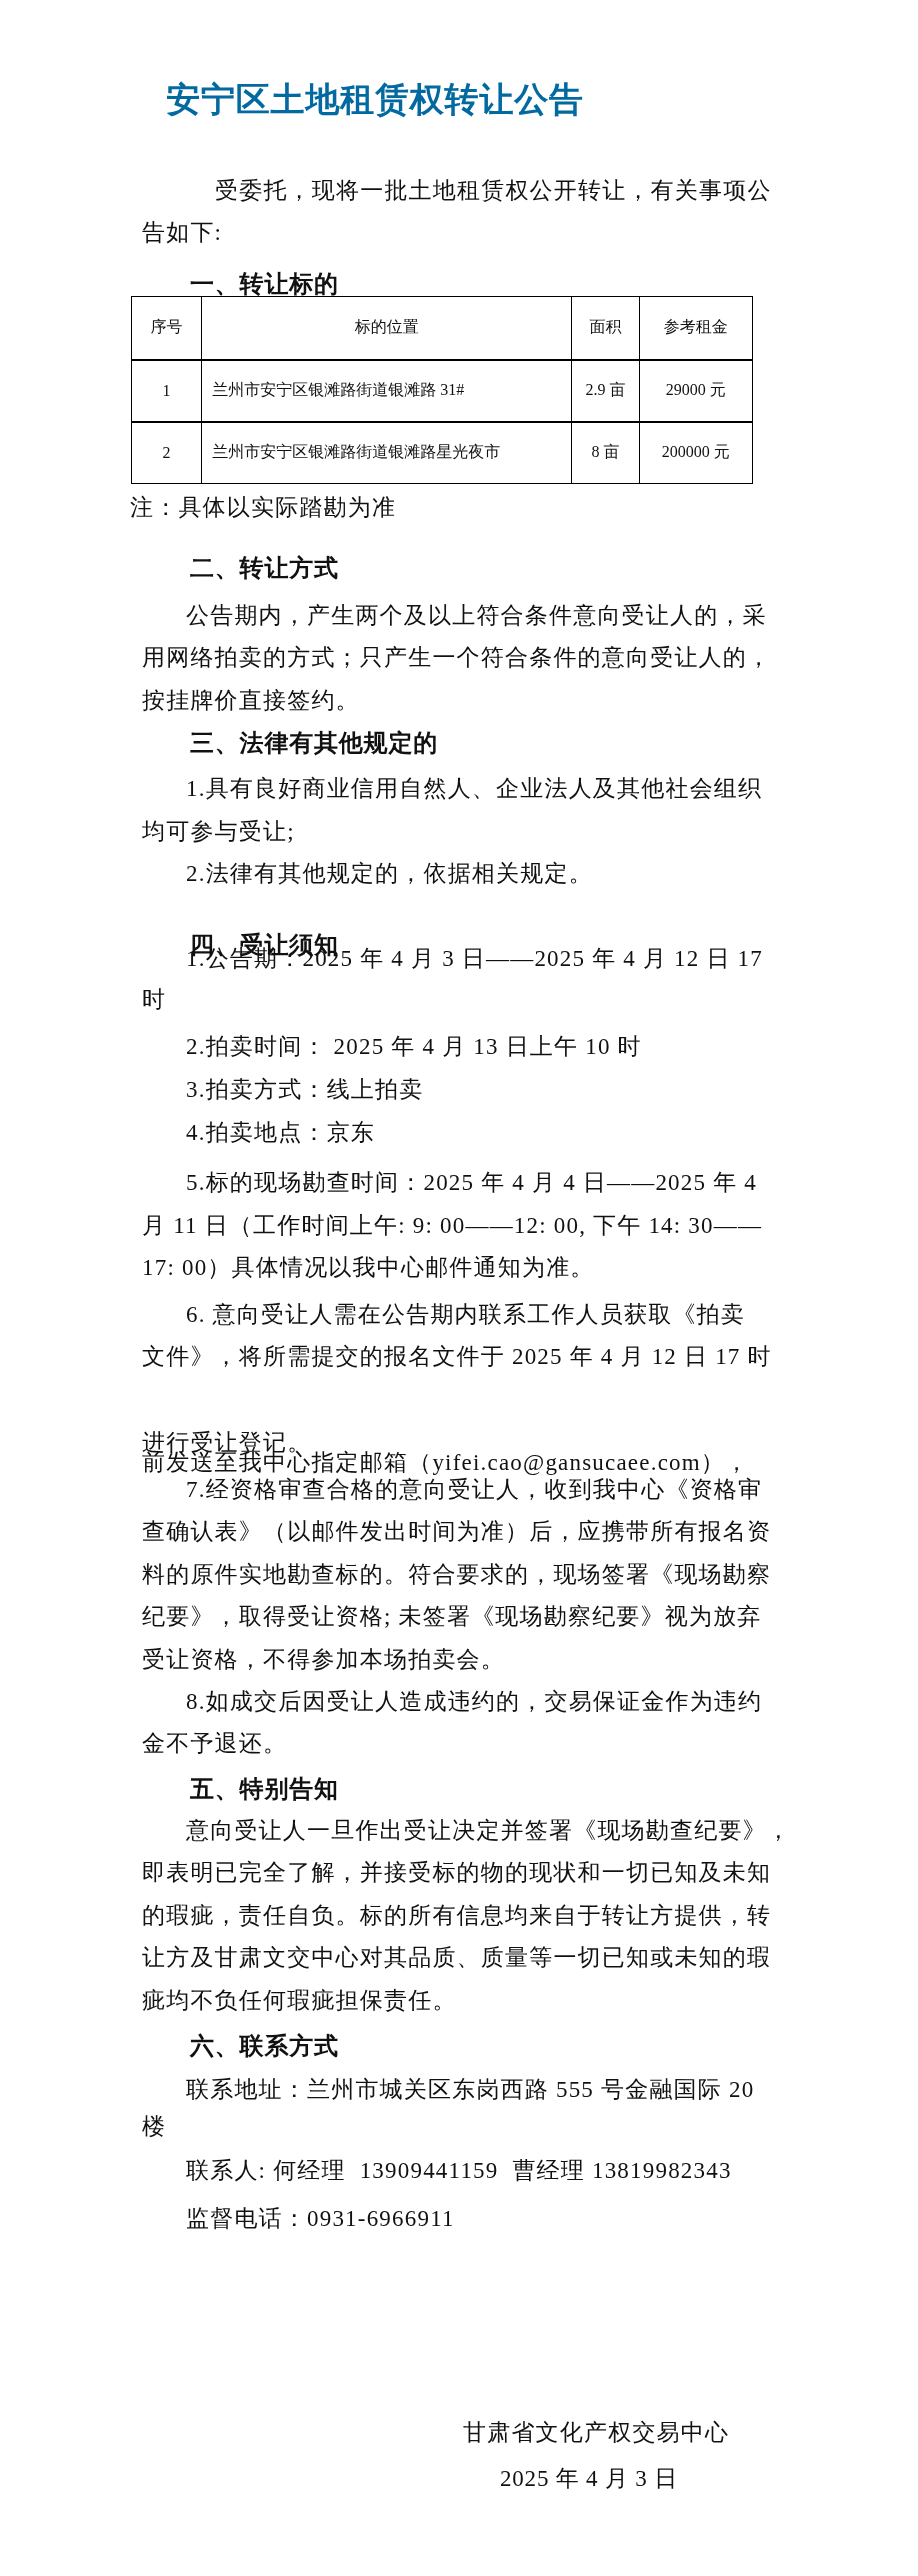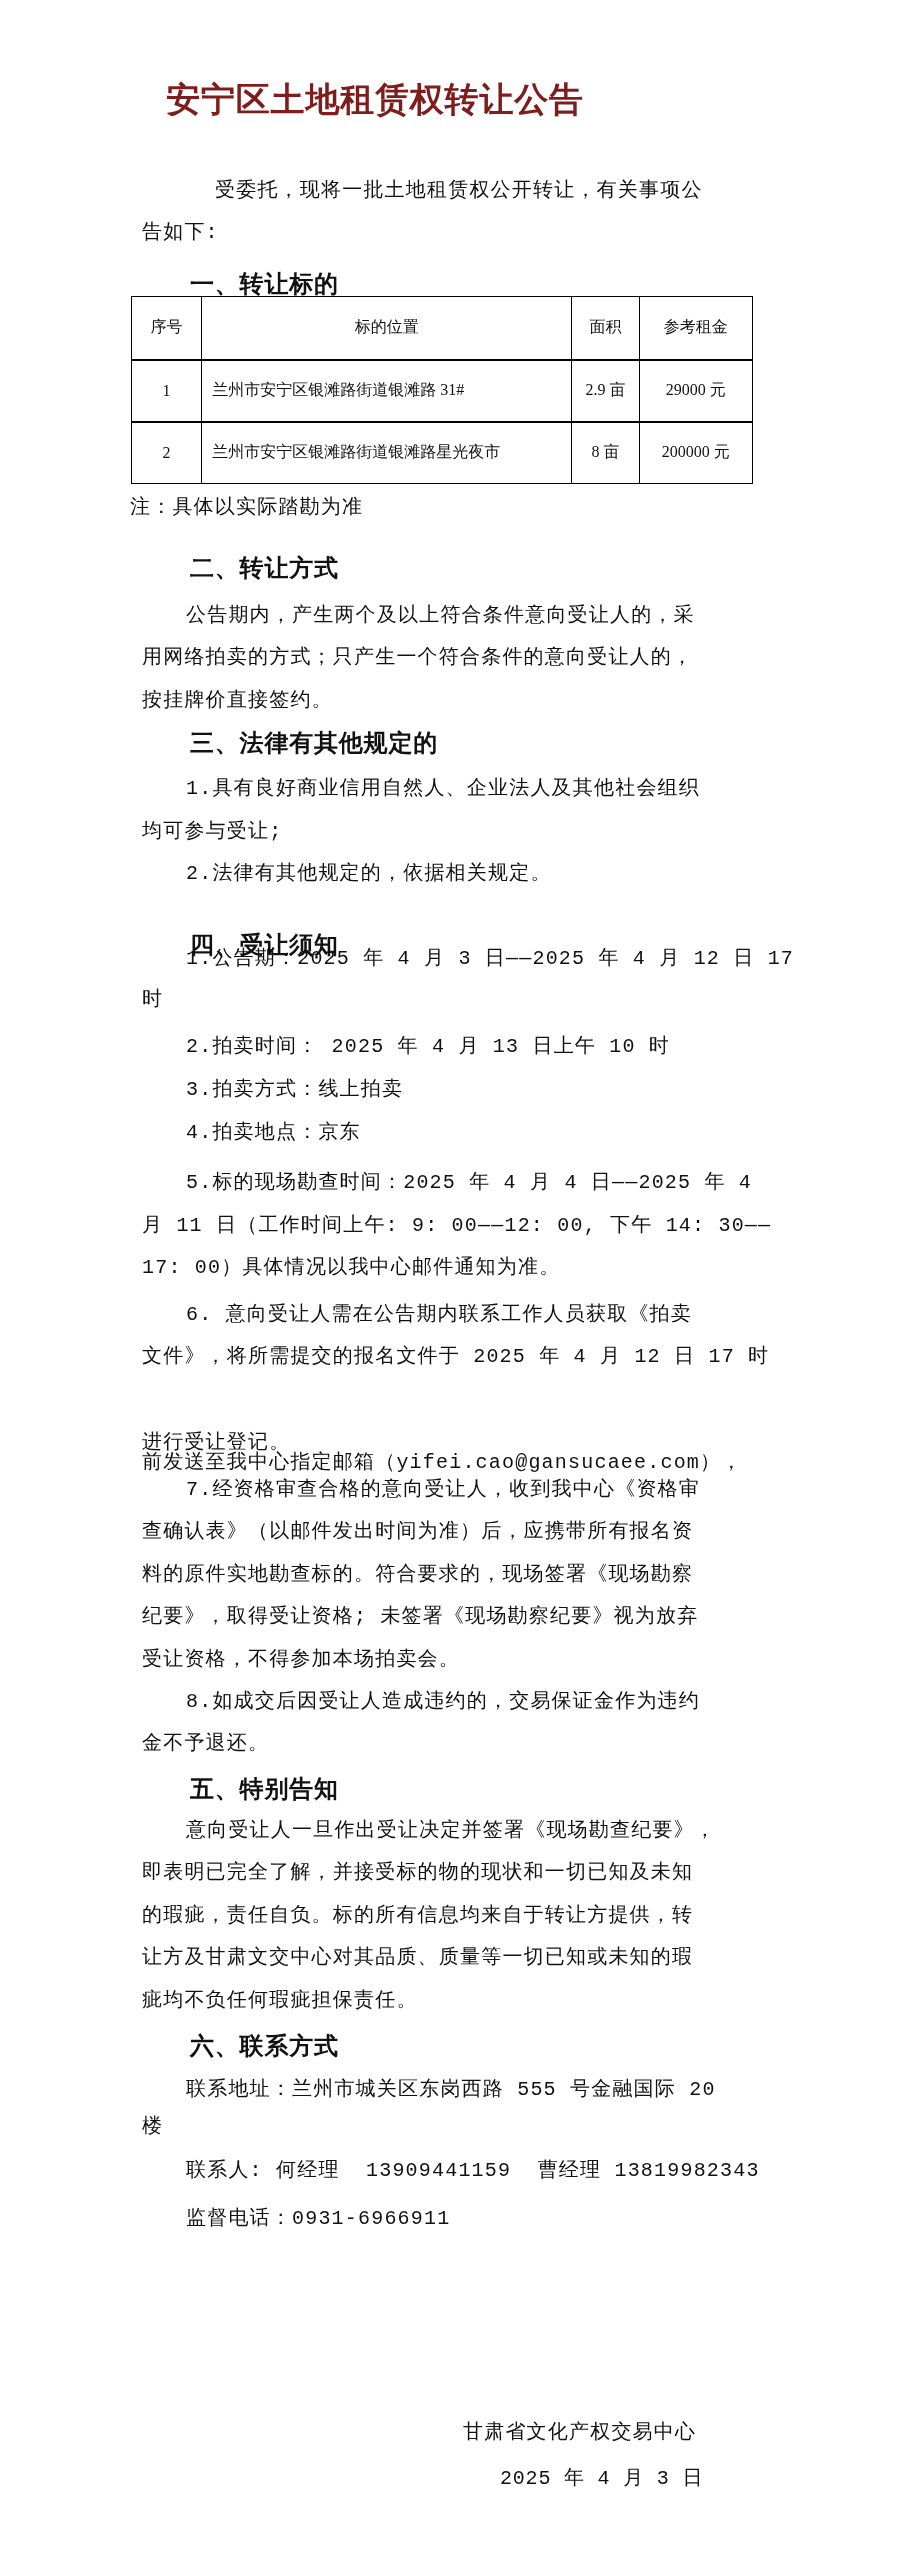--- a/index.html
+++ b/index.html
@@ -7,26 +7,26 @@
   .page {
     position:relative; width:919px; height:2576px;
     background:#ffffff; color:#111111; overflow:hidden;
     font-family:"Liberation Serif","DejaVu Serif",serif;
   }
   .doc-title {
     position:absolute; top:79px; left:0; width:750px;
     text-align:center;
     font-family:"Liberation Sans","DejaVu Sans",sans-serif;
     font-weight:bold; font-size:34px; line-height:40px;
-    letter-spacing:0.8px; color:#7f1d1d;
+    letter-spacing:0.8px; color:#0369a1;
   }
   .ln {
     position:absolute; white-space:pre;
-    font-family:Liberation Mono, monospace;
-    font-size:20px; line-height:26px; letter-spacing:1.2px; color:#111111;
+    font-family:Liberation Serif, serif;
+    font-size:23px; line-height:26px; letter-spacing:1.2px; color:#111111;
   }
   .ln.head {
     font-family:Liberation Sans, sans-serif;
     font-weight:bold; font-size:24px; letter-spacing:0.8px;
   }
   .xi { left:215px; }  
   .xf { left:186px; }  
   .xh { left:190px; }  
   .xc { left:142px; }  
   .xn { left:130px; }  

